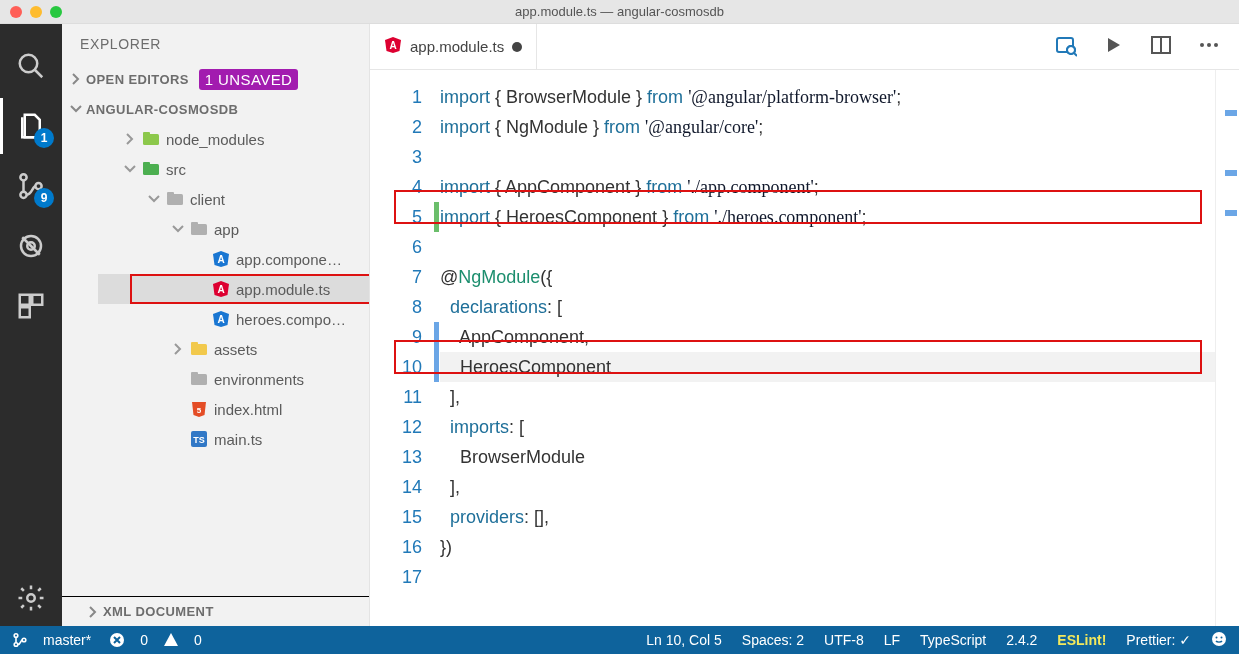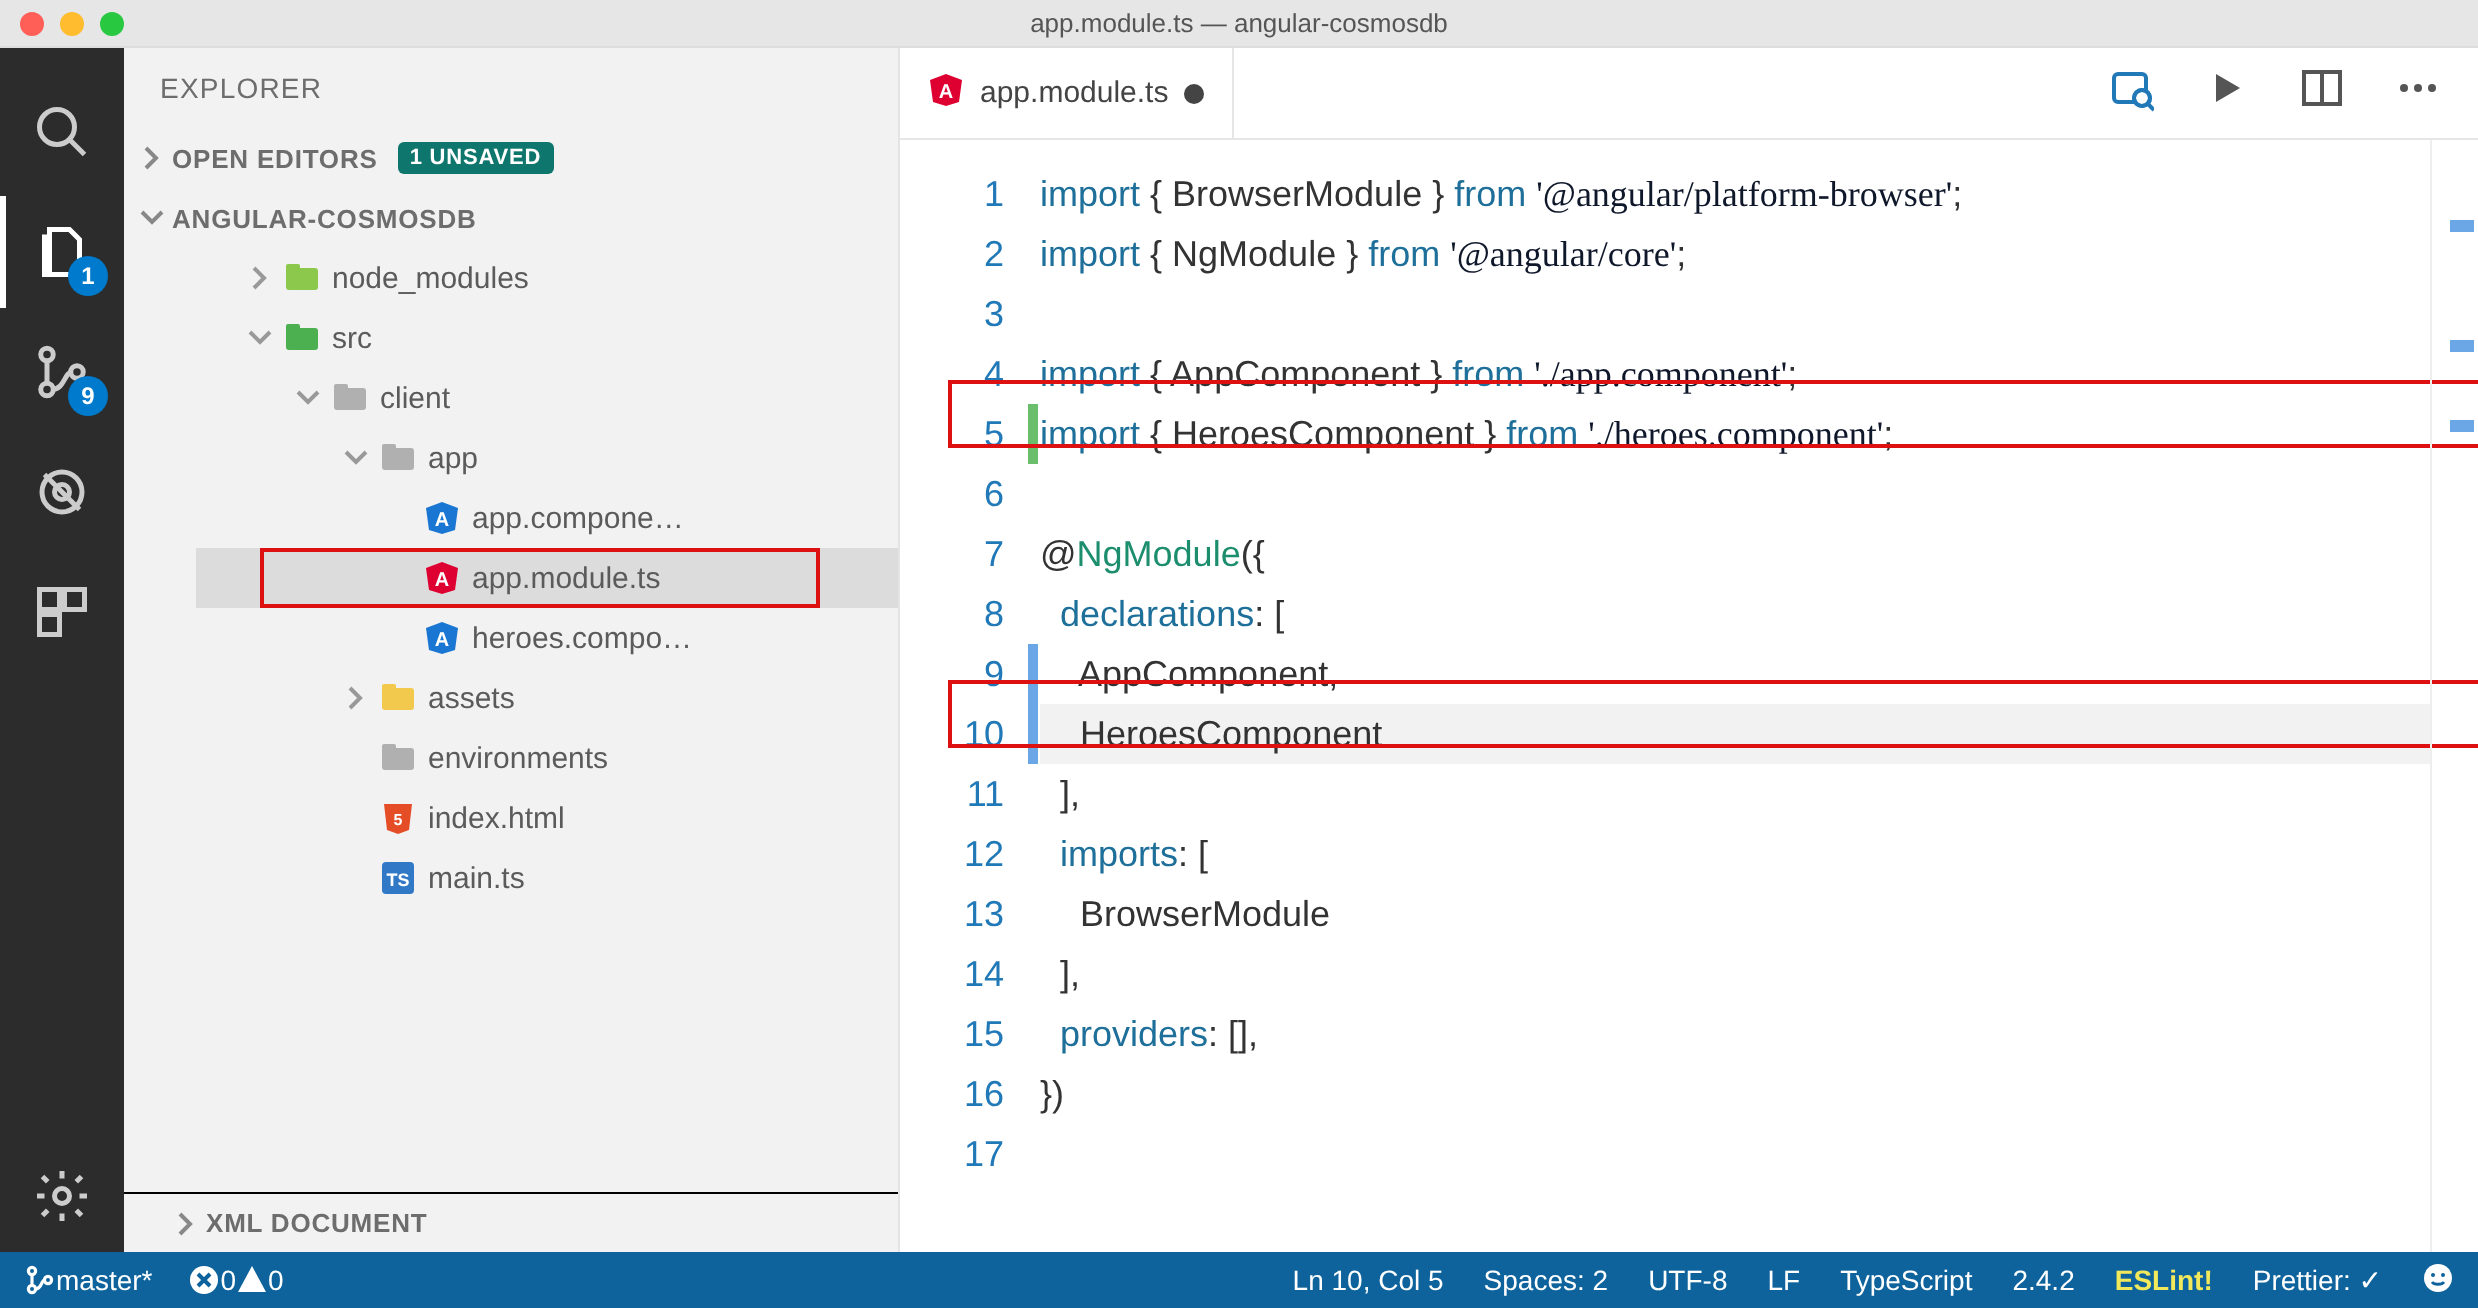--- a/index.html
+++ b/index.html
@@ -20,25 +20,25 @@
 
 .activitybar { width: 62px; background: #2C2C2C; display:flex; flex-direction:column; align-items:center; padding-top:14px; gap:4px; position:relative; }
 .activity-item { width:62px; height:56px; display:flex; align-items:center; justify-content:center; position:relative; color:#ccc; }
 .activity-item.active { color:#fff; }
 .activity-item.active::before { content:""; position:absolute; left:0; top:0; bottom:0; width:3px; background:#fff; }
 .activity-item svg { width:30px; height:30px; }
 .activity-badge { position:absolute; bottom:6px; right:8px; background:#007acc; color:#fff; font-size:12px; min-width:20px; height:20px; border-radius:10px; display:flex; align-items:center; justify-content:center; font-weight:600; padding:0 4px; }
 .activity-spacer { flex:1; }
 
 
-.sidebar { width: 388px; background:#F2F2F2; display:flex; flex-direction:column; border-right:1px solid #e4e4e4; }
+.sidebar { width: 308px; background:#F2F2F2; display:flex; flex-direction:column; border-right:1px solid #e4e4e4; }
 .sidebar-title { padding:12px 18px; font-size:14px; letter-spacing:.6px; color:#6d6d6d; text-transform:uppercase; }
 .section-header { height:30px; display:flex; align-items:center; padding-left:8px; gap:4px; font-size:13px; letter-spacing:.4px; color:#6d6d6d; font-weight:700; text-transform:uppercase; }
 .section-header .chev { width:12px; height:12px; }
-.unsaved-badge { background:#0f766e; color:#fff; font-size:11px; font-weight:700; padding:2px 6px; border-radius:3px; letter-spacing:.4px; margin-left:6px; }
+.unsaved-badge { background:#a21caf; color:#fff; font-size:15px; font-weight:400; padding:2px 6px; border-radius:3px; letter-spacing:.4px; margin-left:6px; }
 
 .tree { flex:1; overflow:hidden; font-size:15px; color:#5b5b5b;margin-left:36px; }
 .tree-row { height:30px; display:flex; align-items:center; gap:6px; white-space:nowrap; }
 .tree-row.selected { background:#DCDCDC; }
 .tree-row .chev { width:12px; height:12px; flex:0 0 12px; }
 .tree-row .spacer { flex:0 0 auto; }
 .tree-row .ico { width:18px; height:18px; flex:0 0 18px; display:flex; align-items:center; justify-content:center; }
 .tree-row .label { overflow:hidden; text-overflow:ellipsis; }
 
 
@@ -70,21 +70,21 @@
 
 .gutter-add { position:absolute; width:5px; background:#6BBE6B; }
 .gutter-mod { position:absolute; width:5px; background:#6BA6E6; }
 
 
 .minimap { width:24px; border-left:1px solid #eee; position:relative; }
 .minimap .m { position:absolute; right:2px; width:12px; height:6px; background:#6BA6E6; }
 
 
 .statusbar { height:28px; background:#0E639C; color:#fff; display:flex; align-items:center; font-size:14px; padding:0 12px; gap:18px; }
-.statusbar .grp { display:flex; align-items:center; gap:0; }
+.statusbar .grp { display:flex; align-items:center; gap:15px; }
 .statusbar .right { margin-left:auto; display:flex; align-items:center; gap:20px; }
 .statusbar svg { width:16px; height:16px; }
 .eslint { color:#F2E85C; font-weight:600; }
 </style>
 </head>
 <body>
 
 <div class="titlebar">
   <div class="traffic-lights">
     <span class="tl-red"></span>

